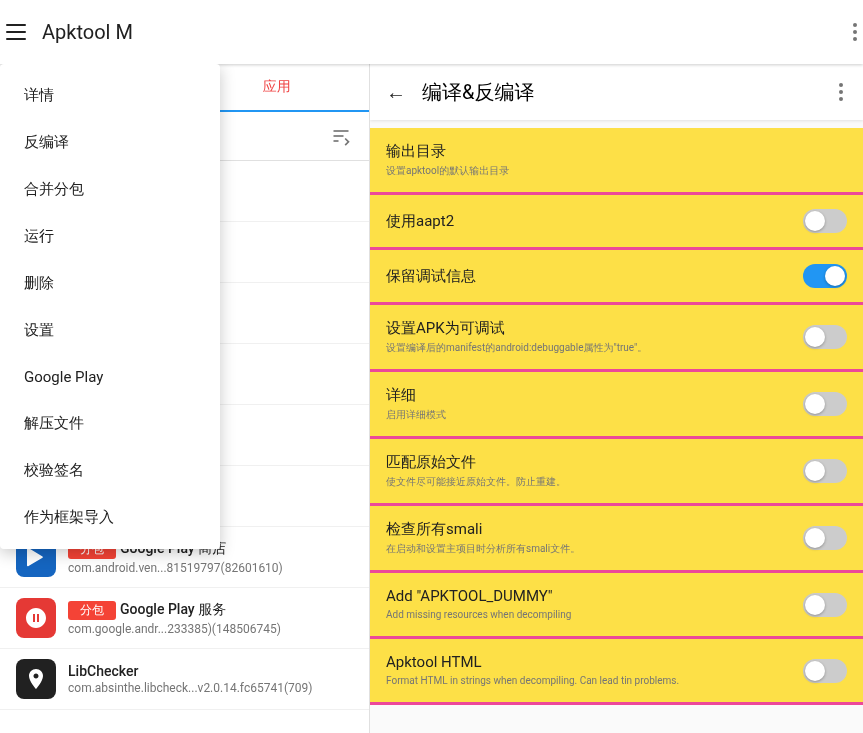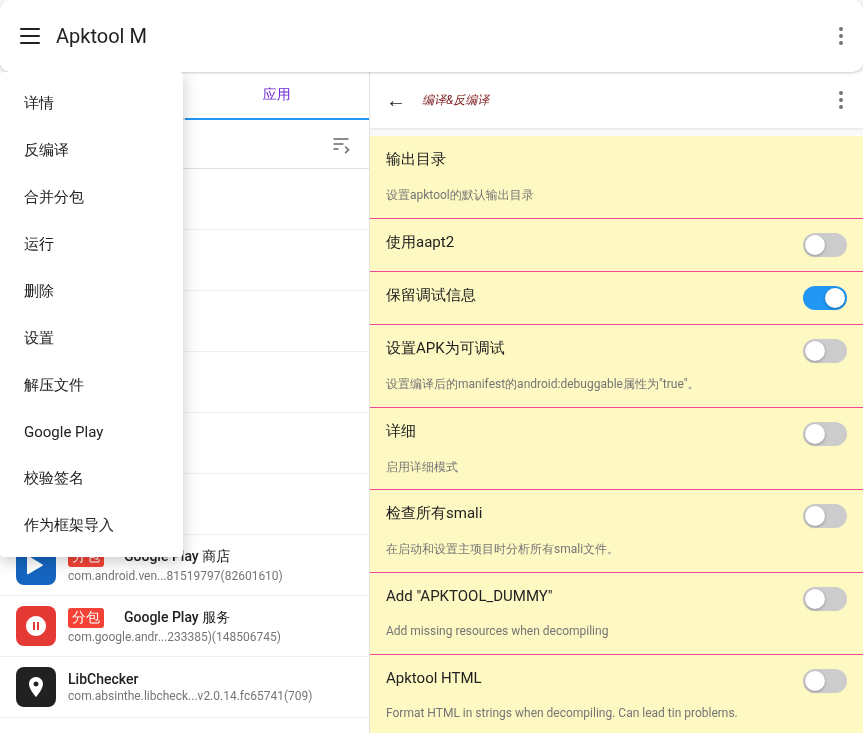--- a/index.html
+++ b/index.html
@@ -11,26 +11,25 @@
       overflow: hidden;
       display: flex;
       flex-direction: column;
     }
 
     
     .app-bar {
       display: flex;
       align-items: center;
       background: #fff;
-      height: 72px;
-      padding: 0 16px;
+      height: 64px;
+      padding: 0 2px;
       box-shadow: 0 1px 3px rgba(0,0,0,0.2);
       z-index: 10;
       flex-shrink: 0;
-      border-radius: 10px;
     }
     .app-bar-left {
       display: flex;
       align-items: center;
       gap: 12px;
       flex: 1;
     }
     .app-bar-title {
       font-size: 20px;
       font-weight: 400;
@@ -65,21 +64,21 @@
       display: flex;
       align-items: center;
       justify-content: center;
       font-size: 14px;
       font-weight: 500;
       color: #757575;
       cursor: pointer;
       position: relative;
     }
     .tab-item.active {
-      color: #6d28d9;
+      color: #ef4444;
     }
     .tab-item.active::after {
       content: '';
       position: absolute;
       bottom: -2px;
       left: 0; right: 0;
       height: 2px;
       background: #2196F3;
     }
 
@@ -140,25 +139,25 @@
     .app-detail {
       font-size: 12px;
       color: #757575;
       white-space: nowrap;
       overflow: hidden;
       text-overflow: ellipsis;
       margin-top: 2px;
     }
     .badge {
       display: inline-block;
-      font-size: 14px;
-      padding: 1px 4px;
+      font-size: 12px;
+      padding: 1px 12px;
       border-radius: 3px;
       color: #fff;
-      margin-right: 20px;
+      margin-right: 4px;
       font-weight: 500;
     }
     .badge.red { background: #f44336; }
 
     
     .right-panel {
       flex: 1;
       background: #fafafa;
       display: flex;
       flex-direction: column;
@@ -175,50 +174,50 @@
       gap: 16px;
       flex-shrink: 0;
     }
     .back-btn {
       font-size: 20px;
       cursor: pointer;
       color: #212121;
     }
     .right-panel-title {
       flex: 1;
-      font-size: 12px;
+      font-size: 20px;
       font-weight: 400;
-      color: #7f1d1d;
-      font-style: italic;
+      color: #000000;
     }
 
     .settings-list {
       flex: 1;
       overflow-y: auto;
       padding: 8px 0;
     }
     .setting-item {
       display: flex;
+      align-items: center;
       padding: 14px 16px;
-      background: #fef9c3;
-      border-bottom: 1px solid #ec4899;
+      background: #fde047;
+      border-bottom: 3px solid #ec4899;
       gap: 16px;
     }
     .setting-text {
       flex: 1;
     }
     .setting-title {
       font-size: 15px;
       color: #212121;
       font-weight: 400;
     }
     .setting-desc {
-      font-size: 12px;
+      font-size: 10px;
       color: #757575;
-      margin-top: 18px;
+      margin-top: 3px;
       line-height: 1.4;
     }
 
     
     .toggle {
       width: 44px;
       height: 24px;
       border-radius: 12px;
       background: #ccc;
       position: relative;
@@ -243,21 +242,21 @@
     }
     .toggle.on::after {
       left: 22px;
     }
 
     
     .context-menu {
       position: absolute;
       left: 0;
       top: 0;
-      width: 183px;
+      width: 220px;
       background: #fff;
       box-shadow: 0 4px 16px rgba(0,0,0,0.22);
       border-radius: 4px;
       z-index: 100;
       padding: 8px 0;
     }
     .context-menu-item {
       padding: 14px 24px;
       font-size: 15px;
       color: #212121;
@@ -449,22 +448,22 @@
     </div>
   </div>
 
   <div class="context-menu">
     <div class="context-menu-item">详情</div>
     <div class="context-menu-item">反编译</div>
     <div class="context-menu-item">合并分包</div>
     <div class="context-menu-item">运行</div>
     <div class="context-menu-item">删除</div>
     <div class="context-menu-item">设置</div>
+    <div class="context-menu-item">Google Play</div>
     <div class="context-menu-item">解压文件</div>
-    <div class="context-menu-item">Google Play</div>
     <div class="context-menu-item">校验签名</div>
     <div class="context-menu-item">作为框架导入</div>
   </div>
 
   <div class="right-panel">
     <div class="right-panel-header">
       <span class="back-btn">←</span>
       <span class="right-panel-title">编译&amp;反编译</span>
       <div class="three-dots">
         <span></span>
@@ -505,20 +504,27 @@
       </div>
 
       <div class="setting-item">
         <div class="setting-text">
           <div class="setting-title">详细</div>
           <div class="setting-desc">启用详细模式</div>
         </div>
         <div class="toggle"></div>
       </div>
 
+      <div class="setting-item">
+        <div class="setting-text">
+          <div class="setting-title">匹配原始文件</div>
+          <div class="setting-desc">使文件尽可能接近原始文件。防止重建。</div>
+        </div>
+        <div class="toggle"></div>
+      </div>
 
       <div class="setting-item">
         <div class="setting-text">
           <div class="setting-title">检查所有smali</div>
           <div class="setting-desc">在启动和设置主项目时分析所有smali文件。</div>
         </div>
         <div class="toggle"></div>
       </div>
 
       <div class="setting-item">

